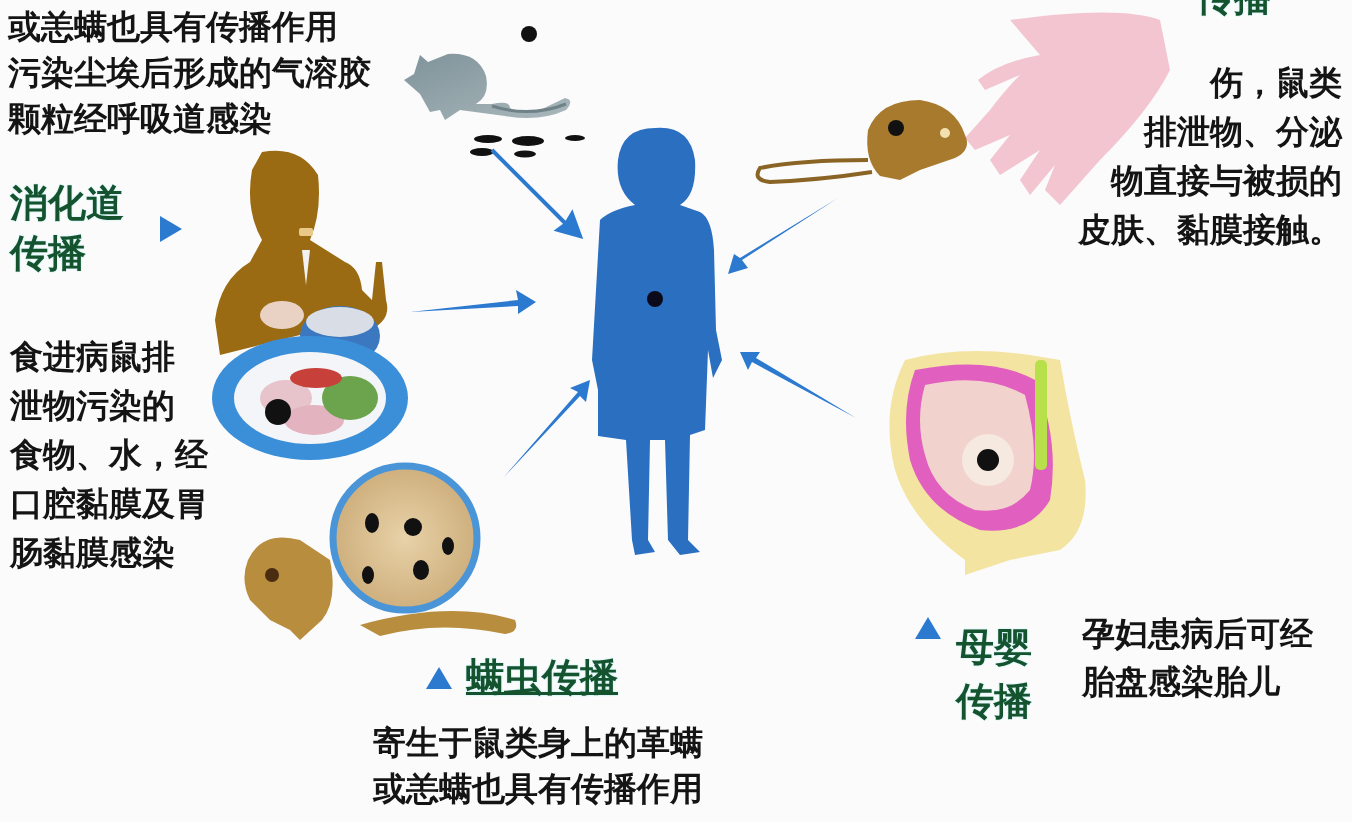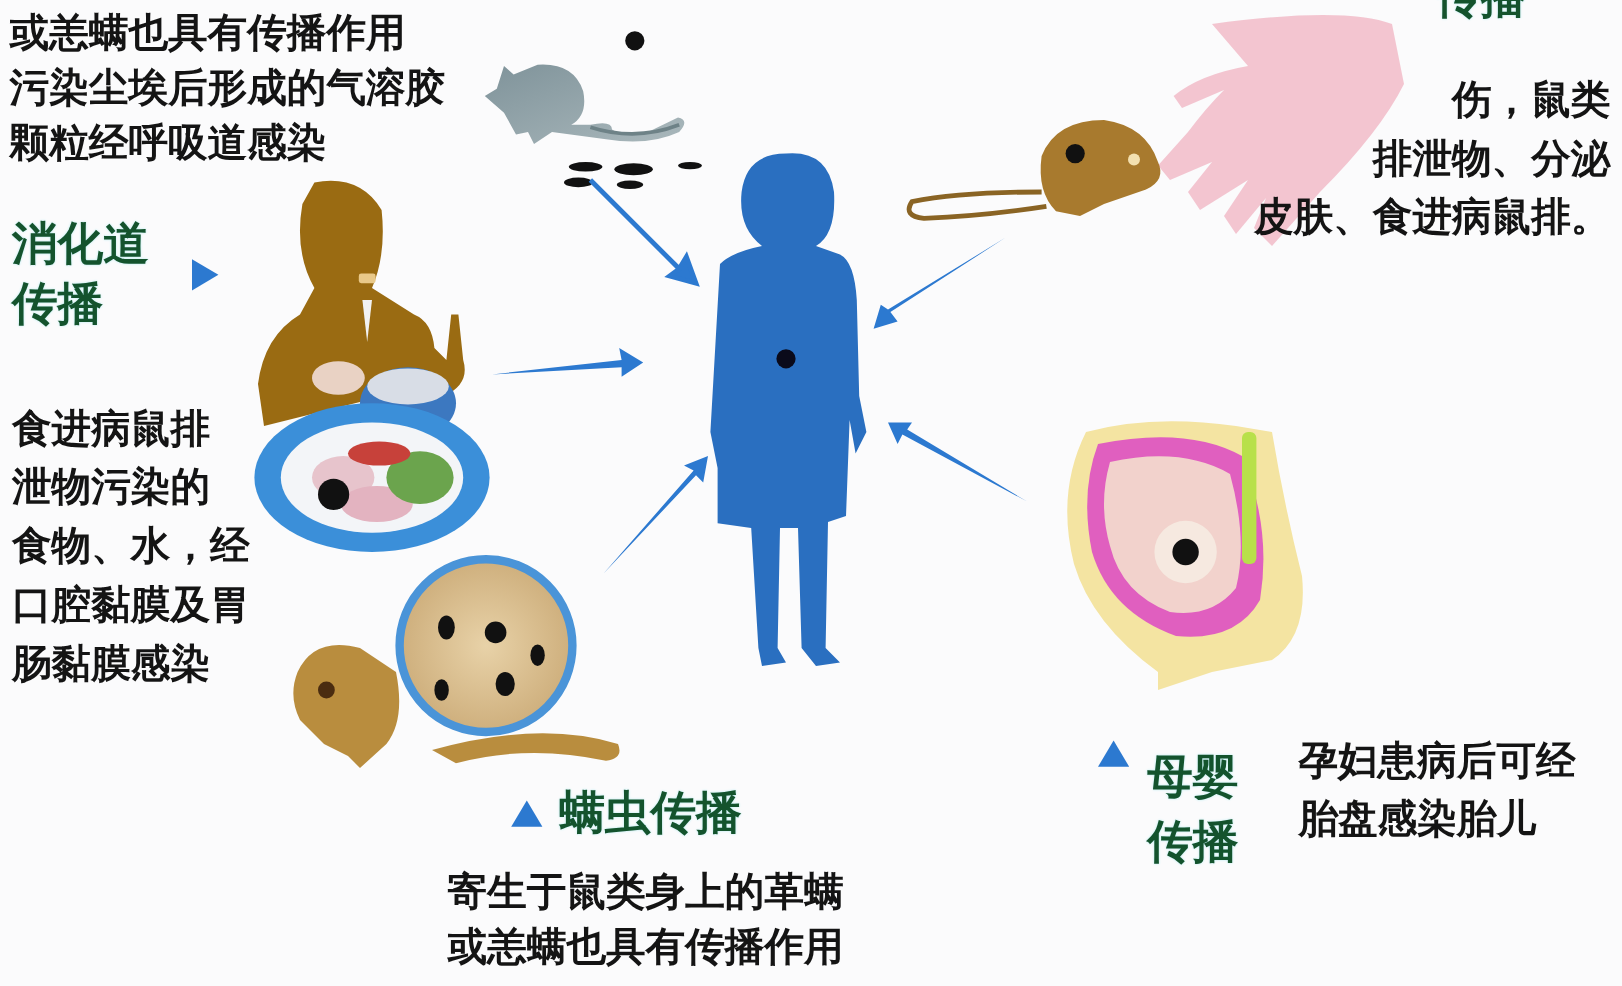--- a/index.html
+++ b/index.html
@@ -143,25 +143,26 @@
   <div>泄物污染的</div>
   <div>食物、水，经</div>
   <div>口腔黏膜及胃</div>
   <div>肠黏膜感染</div>
 </div>
 
 <div class="abs cyan-title" style="right:80px; top:-28px;">传播</div>
 <div class="abs body-text" style="right:10px; top:58px; text-align:right; line-height:49px;">
   <div>伤，鼠类</div>
   <div>排泄物、分泌</div>
-  <div>皮肤、食进病鼠排。</div>
+  <div>物直接与被损的</div>
+  <div>皮肤、黏膜接触。</div>
 </div>
 
 <div class="abs tri-up" style="left:426px; top:667px;"></div>
-<div class="abs cyan-title" style="left:466px; top:652px;">螨虫传播</div>
+<div class="abs cyan-title" style="left:466px; top:652px;text-decoration:underline;">螨虫传播</div>
 <div class="abs body-text" style="left:373px; top:720px; line-height:46px;">
   <div>寄生于鼠类身上的革螨</div>
   <div>或恙螨也具有传播作用</div>
 </div>
 
 <div class="abs tri-up" style="left:915px; top:617px;"></div>
 <div class="abs cyan-title" style="left:956px; top:604px; line-height:54px;margin-top:16px;">
   <div>母婴</div>
   <div>传播</div>
 </div>

